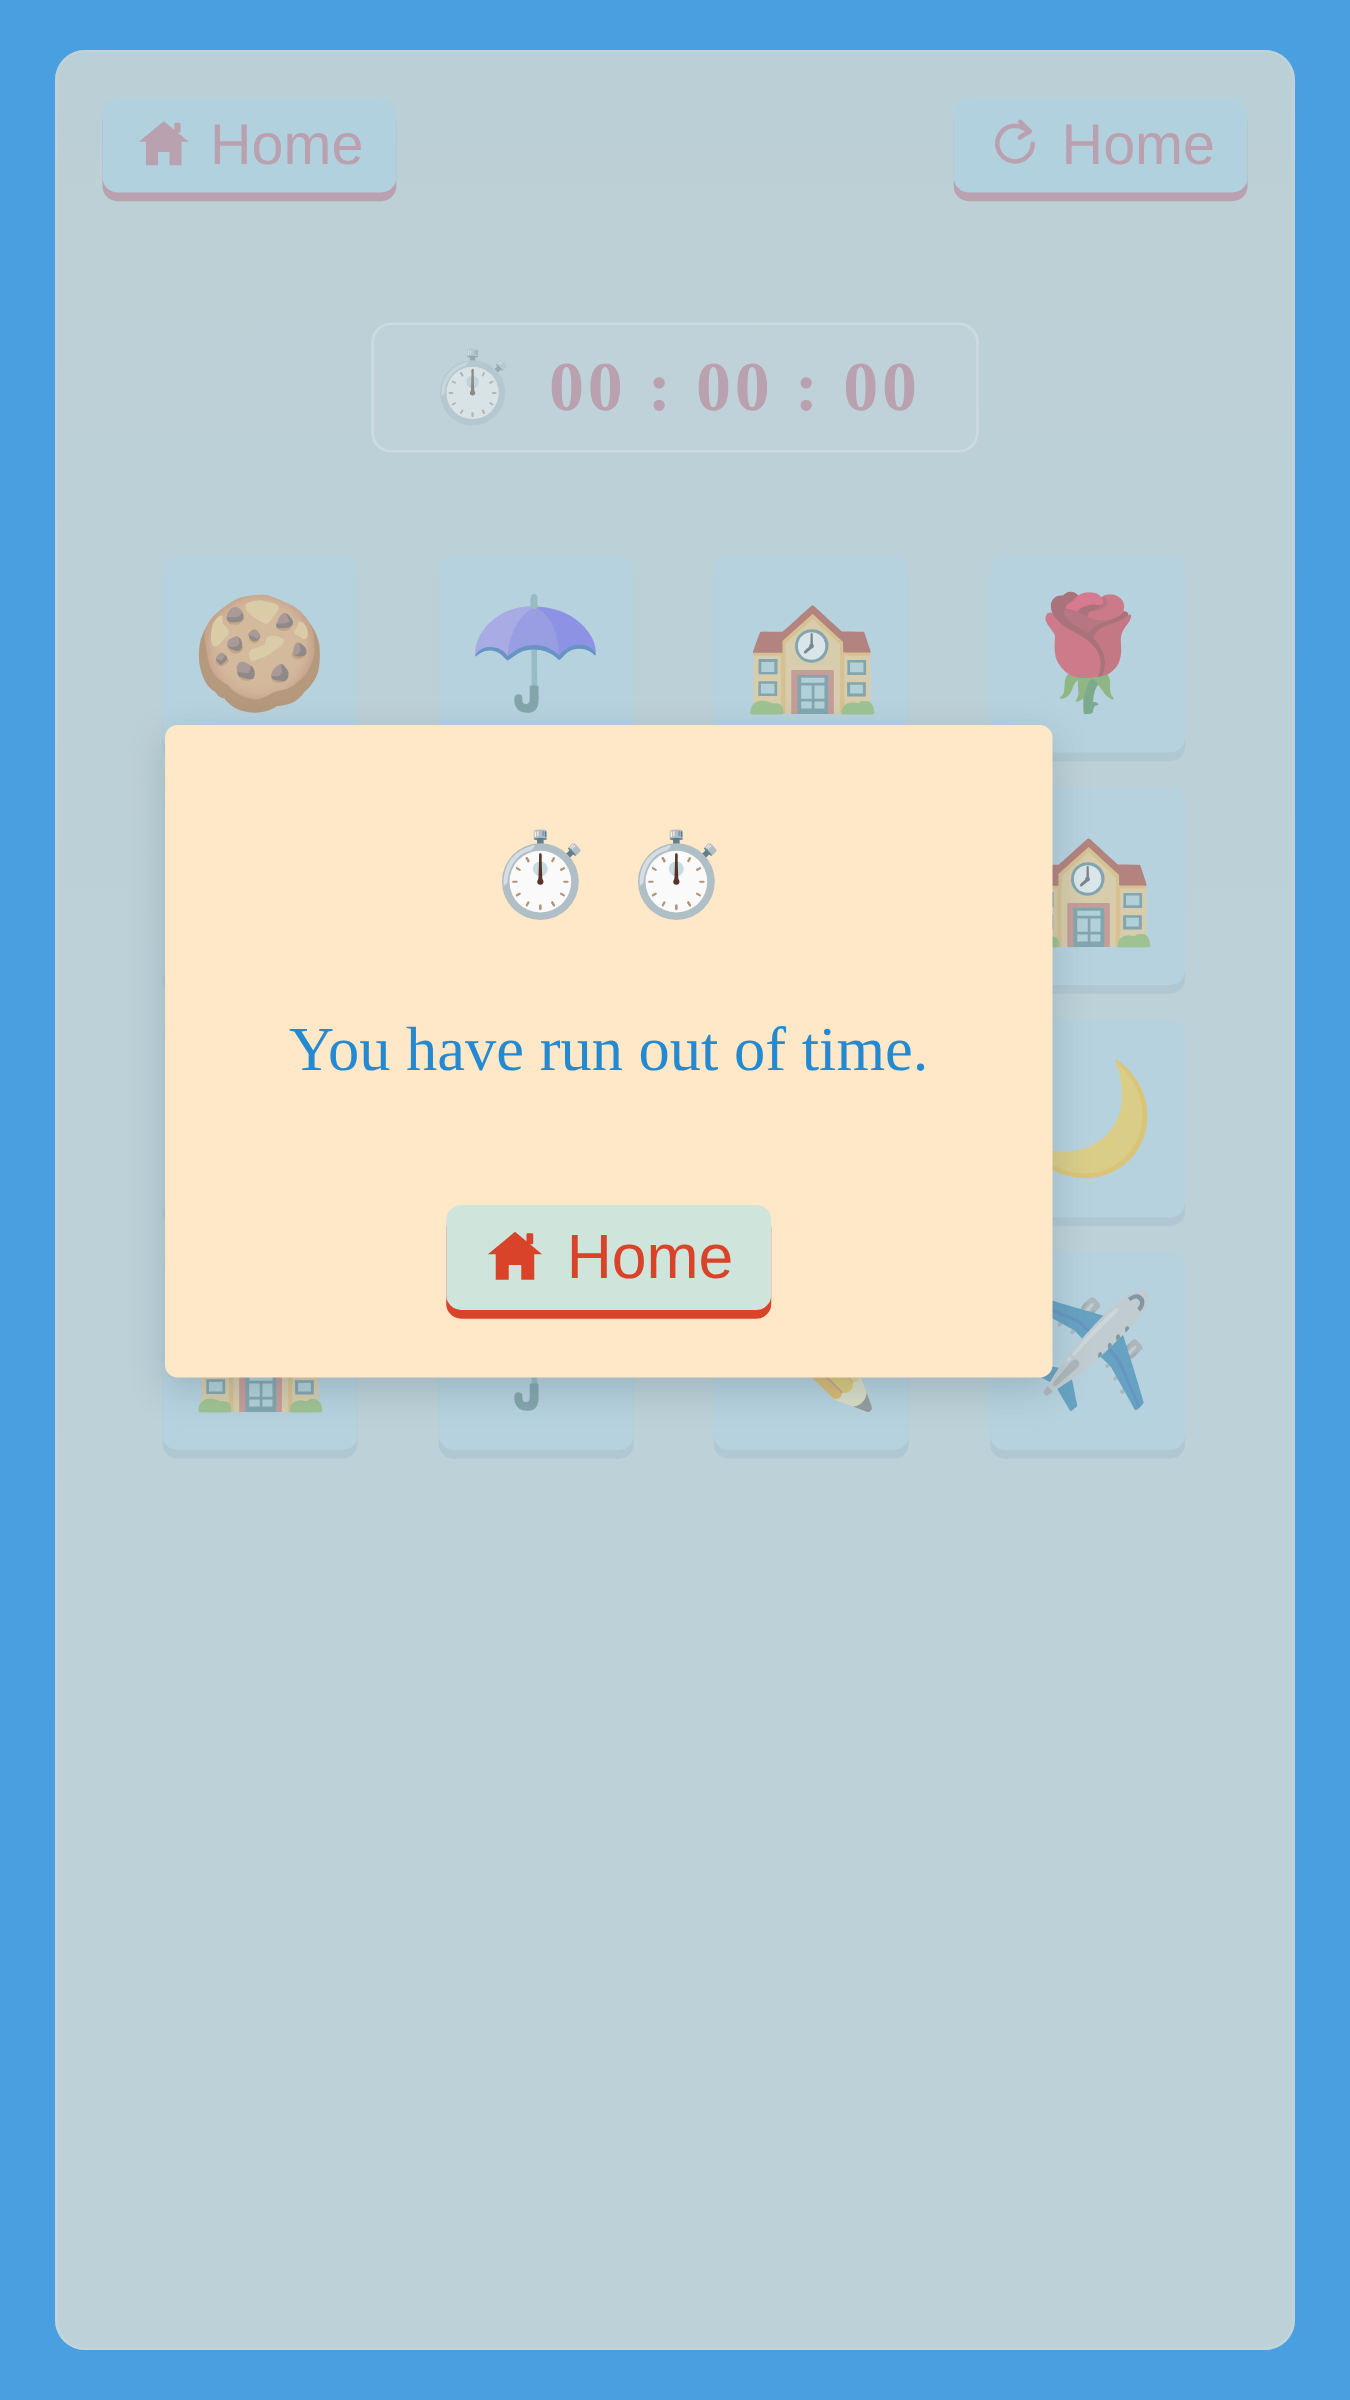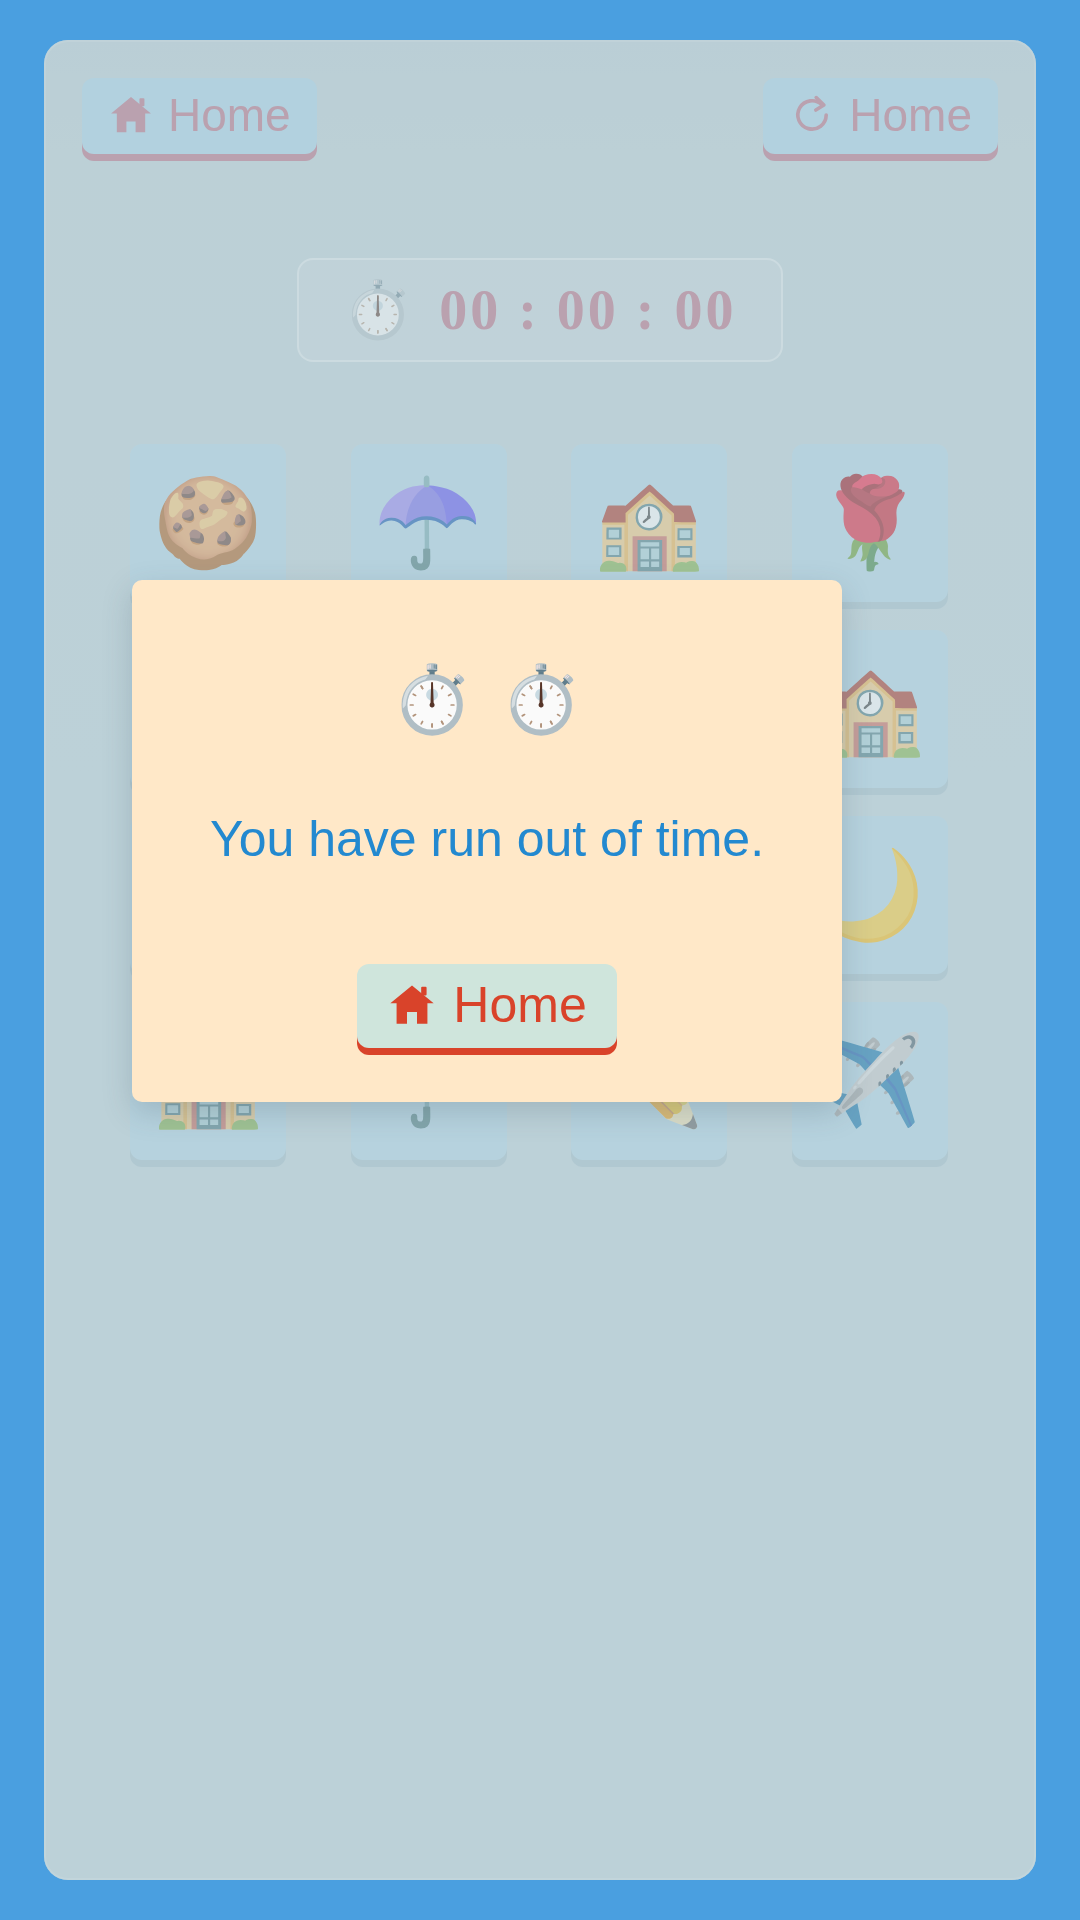--- a/index.html
+++ b/index.html
@@ -125,21 +125,21 @@
     font-size: 72px;
     line-height: 1;
     margin: 30px 0 0;
     font-family: "Liberation Sans", sans-serif;
   }
   #modal-title .sw { font-size: 66px; }
   #modal-message {
     color: #2389d0;
     font-size: 50px;
     margin-top: 78px;
-    font-family: Liberation Sans, sans-serif;
+    font-family: Liberation Serif, serif;
     text-align: center;
   }
   #modal-actions {
     margin-top: 96px;
     display: flex;
     justify-content: center;
     gap: 100px;
   }
   .modalbtn {
     background: #cfe5dc;

